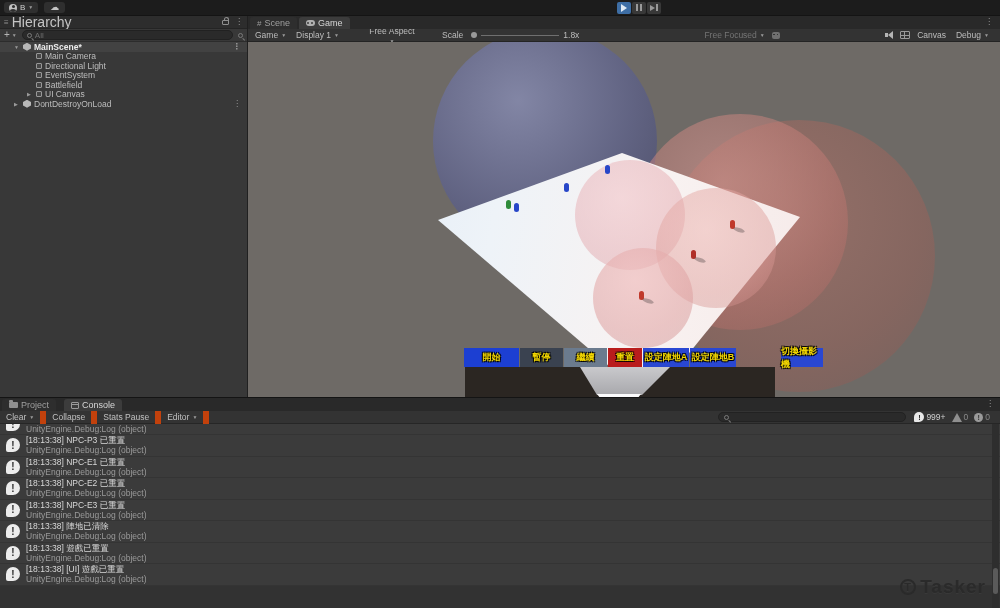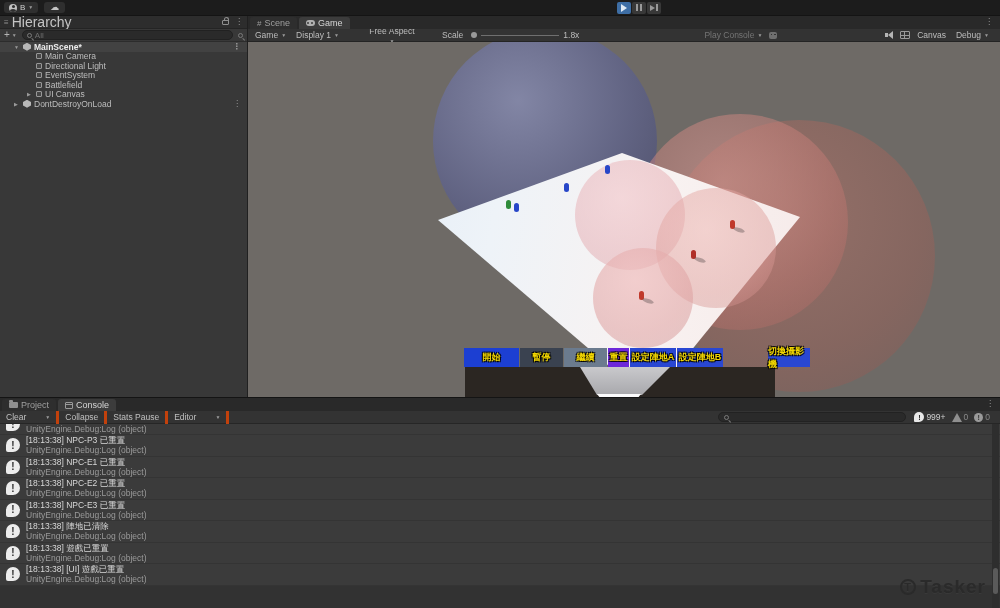--- a/index.html
+++ b/index.html
@@ -114,34 +114,34 @@
   .overlay-box div { margin-bottom:9px; }
 
   
   .btn-bar { position:absolute; left:216px; top:306px; height:19px; display:flex; gap:1px; }
   .gbtn { height:19px; display:flex; align-items:center; justify-content:center;
     color:#f2d600; font-weight:bold; font-size:9px; letter-spacing:0px;
     text-shadow:1px 1px 0 rgba(0,0,0,.85), -1px 1px 0 rgba(0,0,0,.85), 1px -1px 0 rgba(0,0,0,.85), -1px -1px 0 rgba(0,0,0,.85); }
   .b0 { width:55px; background:#1c3fd2; }
   .b1 { width:43px; background:#3a4250; }
   .b2 { width:43px; background:#6b7b8e; }
-  .b3 { width:21px; background:#6d28d9; }
+  .b3 { width:34px; background:#b91c1c; }
   .b4 { width:46px; background:#2947d2; }
   .b5 { width:46px; background:#2947d2; }
   .b6 { width:42px; background:#2947d2;margin-left:44px; }
 
   
   .console { flex:1; display:flex; flex-direction:column; border-top:1px solid #141414; background:#323232; position:relative; min-height:0; }
-  .con-tabbar { height:13px; background:#292929; display:flex; align-items:flex-end; position:relative; }
+  .con-tabbar { height:13px; background:#292929; display:flex; align-items:flex-end; position:relative;gap:6px; }
   .folder-ic { width:9px; height:6px; background:#8f8f8f; border-radius:1px; position:relative; }
   .folder-ic::before { content:""; position:absolute; left:0; top:-2px; width:4px; height:2px; background:#8f8f8f; border-radius:1px 1px 0 0; }
   .con-ic { width:8px; height:7px; border:1px solid #9a9a9a; border-radius:1px; background:linear-gradient(#9a9a9a,#9a9a9a) 0 1.5px/100% 1px no-repeat; }
   .con-tab-kebab { position:absolute; right:6px; top:2px; }
   .con-toolbar { height:13px; background:#333333; border-bottom:1px solid #262626; display:flex; align-items:center; font-size:8.5px; color:#c0c0c0; }
-  .con-btn { padding:0 6px; height:13px; display:flex; align-items:center; gap:19px; border-right:3px solid #c2410c; }
+  .con-btn { padding:0 6px; height:13px; display:flex; align-items:center; gap:3px; border-right:6px solid #c2410c; }
   .con-search { width:188px; height:10px; background:#2a2a2a; border:1px solid #222; border-radius:6px; display:flex; align-items:center; gap:3px; padding:0 5px; color:#6f6f6f; margin-right:8px; }
   .badges { display:flex; align-items:center; gap:6px; padding-right:10px; font-size:8.5px; }
   .badge { display:flex; align-items:center; gap:2px; color:#cdcdcd; }
   .badge.dim { color:#8a8a8a; }
   .bubble { width:10px; height:10px; background:#e9e9e9; border-radius:50% 50% 50% 1px; color:#2b2b2b; font-size:7.5px; font-weight:bold; display:flex; align-items:center; justify-content:center; }
   .warn-tri { width:0; height:0; border-left:5px solid transparent; border-right:5px solid transparent; border-bottom:9px solid #8f8f8f; position:relative; }
   .err-circ { width:9px; height:9px; border-radius:50%; background:#9a9a9a; color:#333; font-size:7px; font-weight:bold; display:flex; align-items:center; justify-content:center; }
 
   .log-list { flex:1; overflow:hidden; position:relative; background:#323232; }
   .log-row { height:21.5px; background:#3b3b3b; border-bottom:1px solid #343434; display:flex; align-items:center; gap:6px; padding-left:6px; }
@@ -271,21 +271,21 @@
         </div>
         <div class="dd" style="width:92px; justify-content:space-between;flex-direction:column;">
           <span>Free Aspect</span>
           <span class="caret">▼</span>
         </div>
         <span>Scale</span>
         <span class="scale-knob"></span>
         <span class="scale-track"></span>
         <span>1.8x</span>
         <div class="dd dim" style="margin-left:118px;">
-          <span>Play Console</span>
+          <span>Free Focused</span>
           <span class="caret">▼</span>
         </div>
         <span class="robot"></span>
         <div class="rt-group">
           <span class="spk">
               <span class="box"></span>
               <span class="cone"></span>
             </span>
           <span class="grid-ic"></span>
           <span>Canvas</span>

